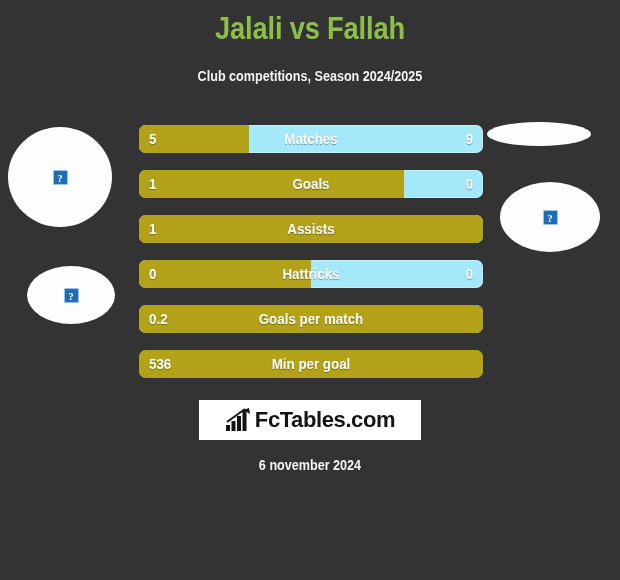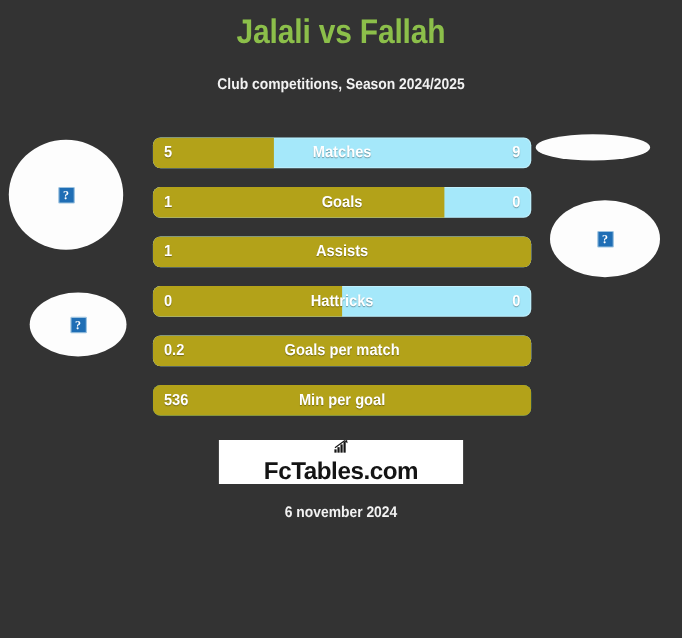--- a/index.html
+++ b/index.html
@@ -115,21 +115,20 @@
     position: absolute;
     left: 199px;
     top: 400px;
     width: 222px;
     height: 40px;
     background: #ffffff;
     display: flex;
     align-items: center;
     justify-content: center;
     gap: 4px;
-    flex-direction: column;
   }
   .logo-icon { display: block; }
   .logo-text {
     color: #141414;
     font-size: 22px;
     font-weight: bold;
     letter-spacing: -0.4px;
     line-height: 24px;
   }
 

